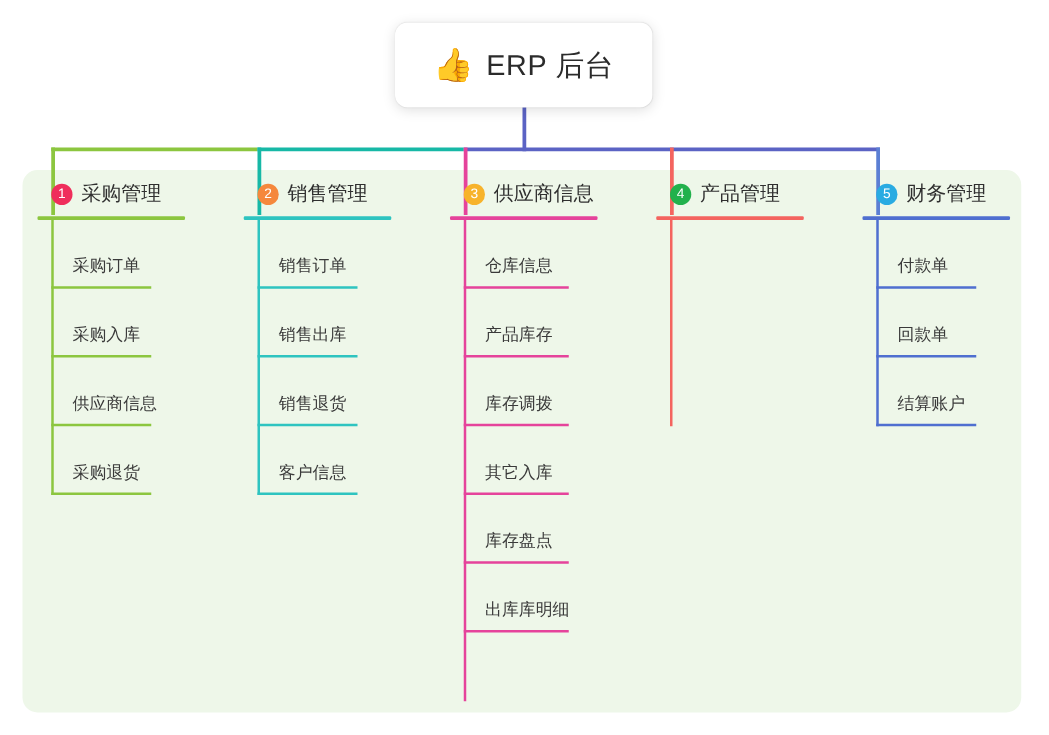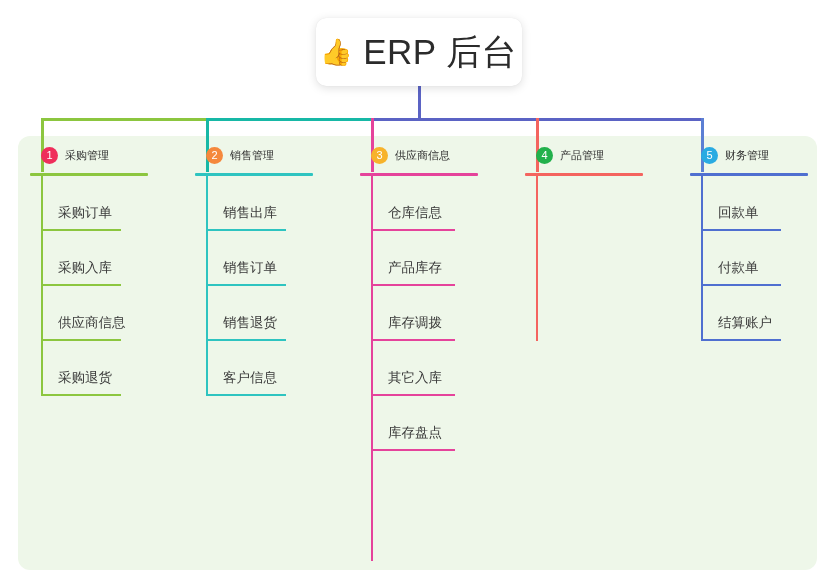--- a/index.html
+++ b/index.html
@@ -32,21 +32,21 @@
     gap: 10px;
     box-sizing: border-box;
     z-index: 5;
   }
   #root-card .thumb {
     font-size: 26px;
     line-height: 1;
     display: inline-block;
   }
   #root-card .root-title {
-    font-size: 35px;
+    font-size: 23px;
     color: #2b2b2b;
     letter-spacing: 0.5px;
     white-space: nowrap;
   }
 
   
   .conn {
     position: absolute;
     z-index: 2;
   }
@@ -84,21 +84,21 @@
     height: 17px;
     border-radius: 50%;
     color: #ffffff;
     font-size: 11px;
     line-height: 17px;
     text-align: center;
     flex: none;
     font-family: "Liberation Sans", sans-serif;
   }
   .col-title {
-    font-size: 11px;
+    font-size: 16px;
     color: #2f2f2f;
     white-space: nowrap;
   }
   .col-rule {
     height: 3px;
     margin-top: 5px;
     border-radius: 1px;
   }
   .items {
     position: relative;
@@ -181,25 +181,25 @@
     </div>
     <div class="column" style="left: 195px; width: 152px;">
       <div class="col-header">
         <span class="badge" style="background: rgb(245, 136, 60);">2</span>
         <span class="col-title">销售管理</span>
       </div>
       <div class="col-rule" style="background: rgb(46, 196, 192); width: 118px; margin-left: 0px;"></div>
       <div class="items">
         <div class="spine" style="background: rgb(46, 196, 192); height: 220px;"></div>
         <div class="item">
+          <span class="item-label">销售订单</span>
+          <div class="item-rule" style="background: rgb(46, 196, 192); width: 80px;"></div>
+        </div>
+        <div class="item">
           <span class="item-label">销售出库</span>
-          <div class="item-rule" style="background: rgb(46, 196, 192); width: 80px;"></div>
-        </div>
-        <div class="item">
-          <span class="item-label">销售订单</span>
           <div class="item-rule" style="background: rgb(46, 196, 192); width: 80px;"></div>
         </div>
         <div class="item">
           <span class="item-label">销售退货</span>
           <div class="item-rule" style="background: rgb(46, 196, 192); width: 80px;"></div>
         </div>
         <div class="item">
           <span class="item-label">客户信息</span>
           <div class="item-rule" style="background: rgb(46, 196, 192); width: 80px;"></div>
         </div>
@@ -226,20 +226,24 @@
           <div class="item-rule" style="background: rgb(229, 67, 155); width: 84px;"></div>
         </div>
         <div class="item">
           <span class="item-label">其它入库</span>
           <div class="item-rule" style="background: rgb(229, 67, 155); width: 84px;"></div>
         </div>
         <div class="item">
           <span class="item-label">库存盘点</span>
           <div class="item-rule" style="background: rgb(229, 67, 155); width: 84px;"></div>
         </div>
+        <div class="item">
+          <span class="item-label">出库库明细</span>
+          <div class="item-rule" style="background: rgb(229, 67, 155); width: 84px;"></div>
+        </div>
       </div>
     </div>
     <div class="column" style="left: 525px; width: 160px;">
       <div class="col-header">
         <span class="badge" style="background: rgb(34, 177, 76);">4</span>
         <span class="col-title">产品管理</span>
       </div>
       <div class="col-rule" style="background: rgb(244, 100, 95); width: 118px; margin-left: 0px;"></div>
       <div class="items">
         <div class="spine" style="background: rgb(244, 100, 95); height: 165px;"></div>
@@ -247,26 +251,26 @@
     </div>
     <div class="column" style="left: 690px; width: 140px;">
       <div class="col-header">
         <span class="badge" style="background: rgb(41, 171, 226);">5</span>
         <span class="col-title">财务管理</span>
       </div>
       <div class="col-rule" style="background: rgb(79, 111, 208); width: 118px; margin-left: 0px;"></div>
       <div class="items">
         <div class="spine" style="background: rgb(79, 111, 208); height: 165px;"></div>
         <div class="item">
+          <span class="item-label">付款单</span>
+          <div class="item-rule" style="background: rgb(79, 111, 208); width: 80px;"></div>
+        </div>
+        <div class="item">
           <span class="item-label">回款单</span>
           <div class="item-rule" style="background: rgb(79, 111, 208); width: 80px;"></div>
         </div>
         <div class="item">
-          <span class="item-label">付款单</span>
-          <div class="item-rule" style="background: rgb(79, 111, 208); width: 80px;"></div>
-        </div>
-        <div class="item">
           <span class="item-label">结算账户</span>
           <div class="item-rule" style="background: rgb(79, 111, 208); width: 80px;"></div>
         </div>
       </div>
     </div>
   </div>
 
 </body></html>

